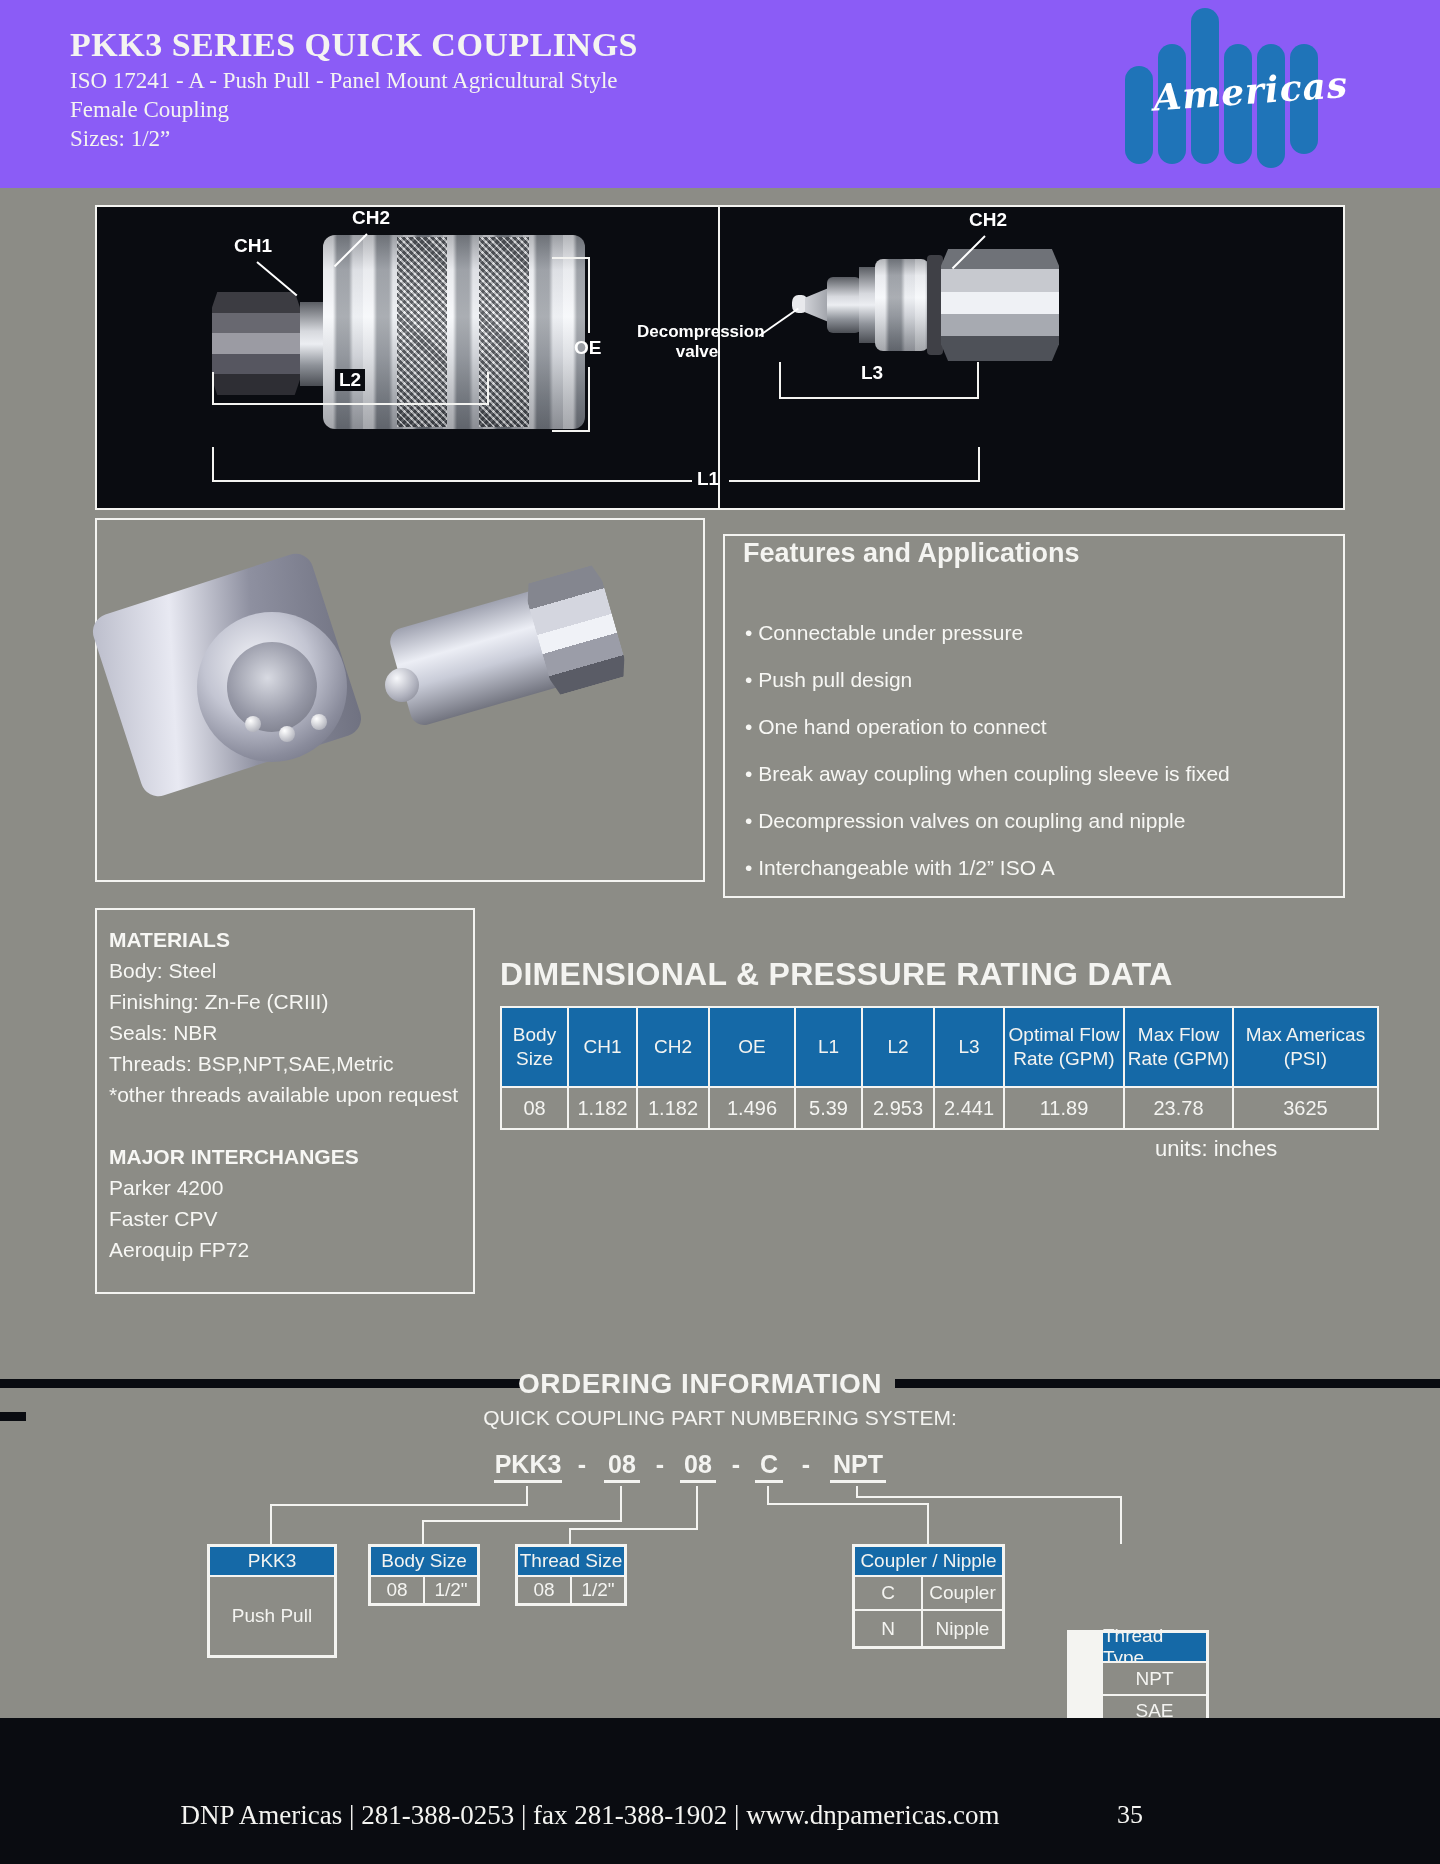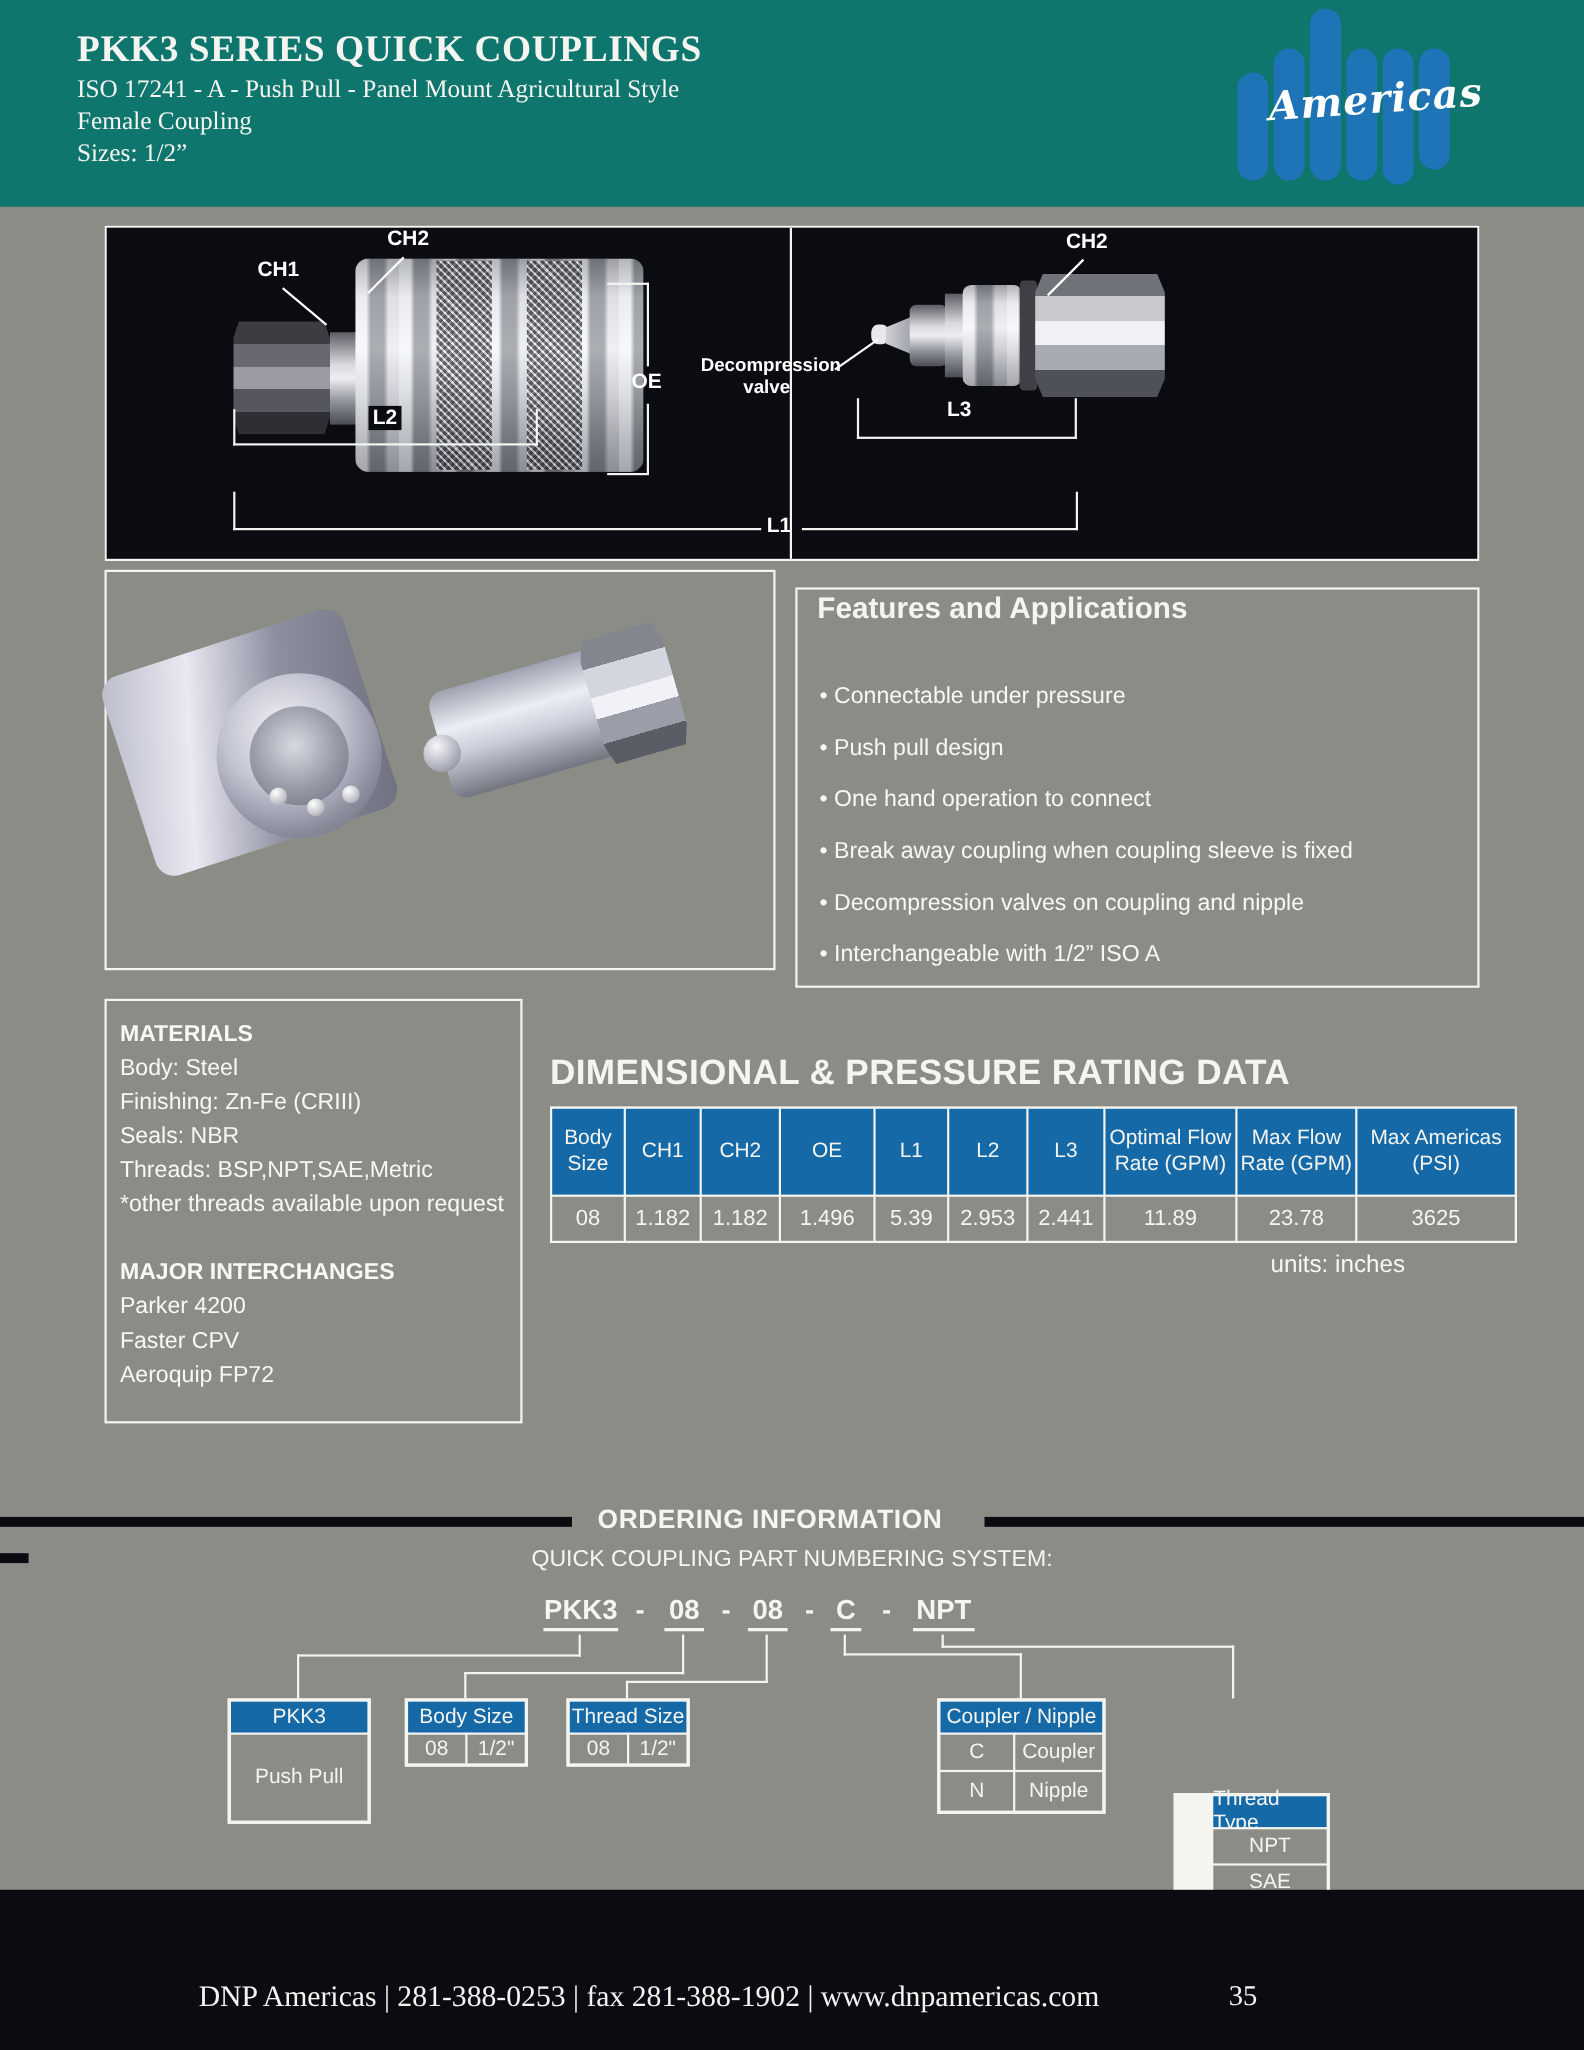--- a/index.html
+++ b/index.html
@@ -6,21 +6,21 @@
   #page{
     position:relative;width:1440px;height:1864px;margin:0 auto;
     background:#8c8c86;overflow:hidden;
     font-family:"Liberation Sans",sans-serif;color:#f4f4f1;
   }
   .abs{position:absolute;}
   .wline{position:absolute;background:#f4f4f1;}
   .blackbar{position:absolute;background:#0a0c11;}
   .serif{font-family:"Liberation Serif",serif;}
   
-  #header{position:absolute;left:0;top:0;width:1440px;height:188px;background:#0f766e;}
+  #header{position:absolute;left:0;top:0;width:1440px;height:188px;background:#8b5cf6;}
   .hdr-title{position:absolute;left:70px;top:26px;font-size:34px;font-weight:bold;letter-spacing:.5px;}
   .hdr-sub{position:absolute;left:70px;font-size:23px;font-weight:normal;}
   
   #logo{position:absolute;left:1125px;top:8px;width:205px;height:160px;}
   .lbar{position:absolute;border-radius:15px;background:#1f74b8;width:28px;}
   .logo-word{
     position:absolute;left:28px;top:62px;width:185px;text-align:center;
     font-family:"DejaVu Serif",serif;font-style:italic;font-weight:bold;
     font-size:36px;color:#fff;transform:rotate(-4deg);letter-spacing:1px;
   }
@@ -67,21 +67,21 @@
     display:grid;grid-template-columns:65px 67px 70px 84px 65px 70px 68px 118px 107px 143px;
     grid-template-rows:78px 40px;gap:2px;background:#f4f4f1;border:2px solid #f4f4f1;
   }
   #dimtable .th{background:#1569a7;display:flex;align-items:center;justify-content:center;
     text-align:center;font-size:19px;line-height:24px;padding:2px;}
   #dimtable .td{background:#8c8c86;display:flex;align-items:center;justify-content:center;
     font-size:20px;}
   #units-note{position:absolute;left:1155px;top:1136px;width:200px;text-align:left;font-size:22px;color:#f7f7f4;}
   
   .ord-title{position:absolute;left:420px;top:1368px;width:560px;text-align:center;
-    font-size:24px;font-weight:bold;letter-spacing:.5px;}
+    font-size:28px;font-weight:bold;letter-spacing:.5px;}
   .ord-sub{position:absolute;left:0;top:1406px;width:1440px;text-align:center;font-size:21px;}
   .pn-seg{position:absolute;top:1450px;height:30px;text-align:center;font-size:25px;font-weight:bold;
     border-bottom:3px solid #f4f4f1;}
   .pn-sep{position:absolute;top:1450px;width:20px;text-align:center;font-size:25px;font-weight:bold;}
   .conn{position:absolute;background:#f4f4f1;}
   .obox{position:absolute;display:grid;gap:2px;background:#f4f4f1;border:3px solid #f4f4f1;box-sizing:content-box;}
   .obox .oh{background:#1569a7;display:flex;align-items:center;justify-content:center;font-size:19px;}
   .obox .oc{background:#8c8c86;display:flex;align-items:center;justify-content:center;font-size:19px;}
   
   #footer{position:absolute;left:0;top:1718px;width:1440px;height:146px;background:#0a0c11;}

